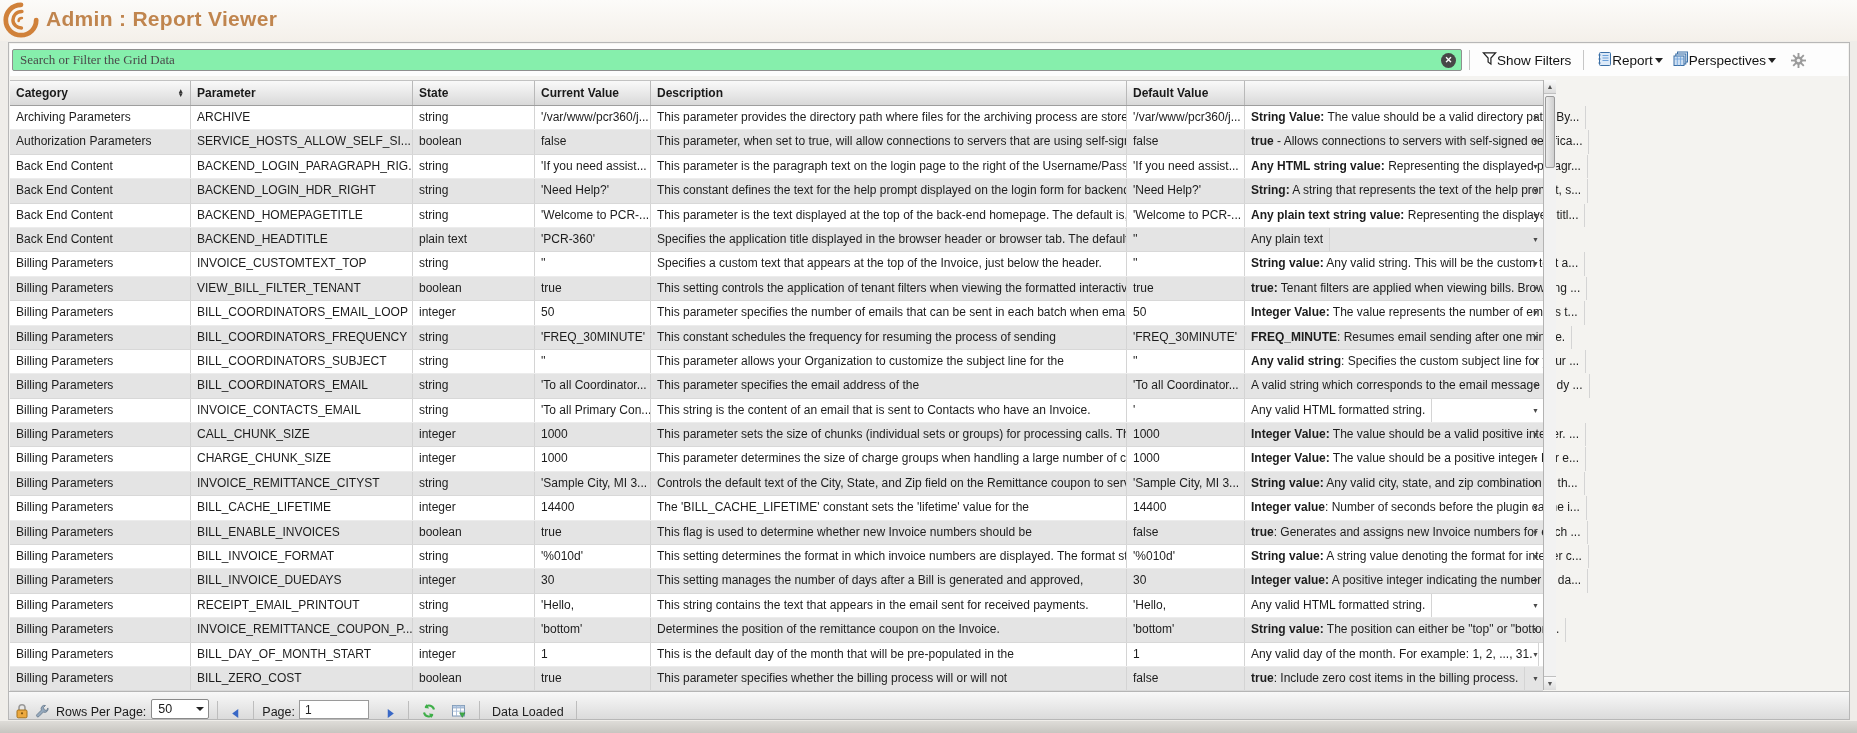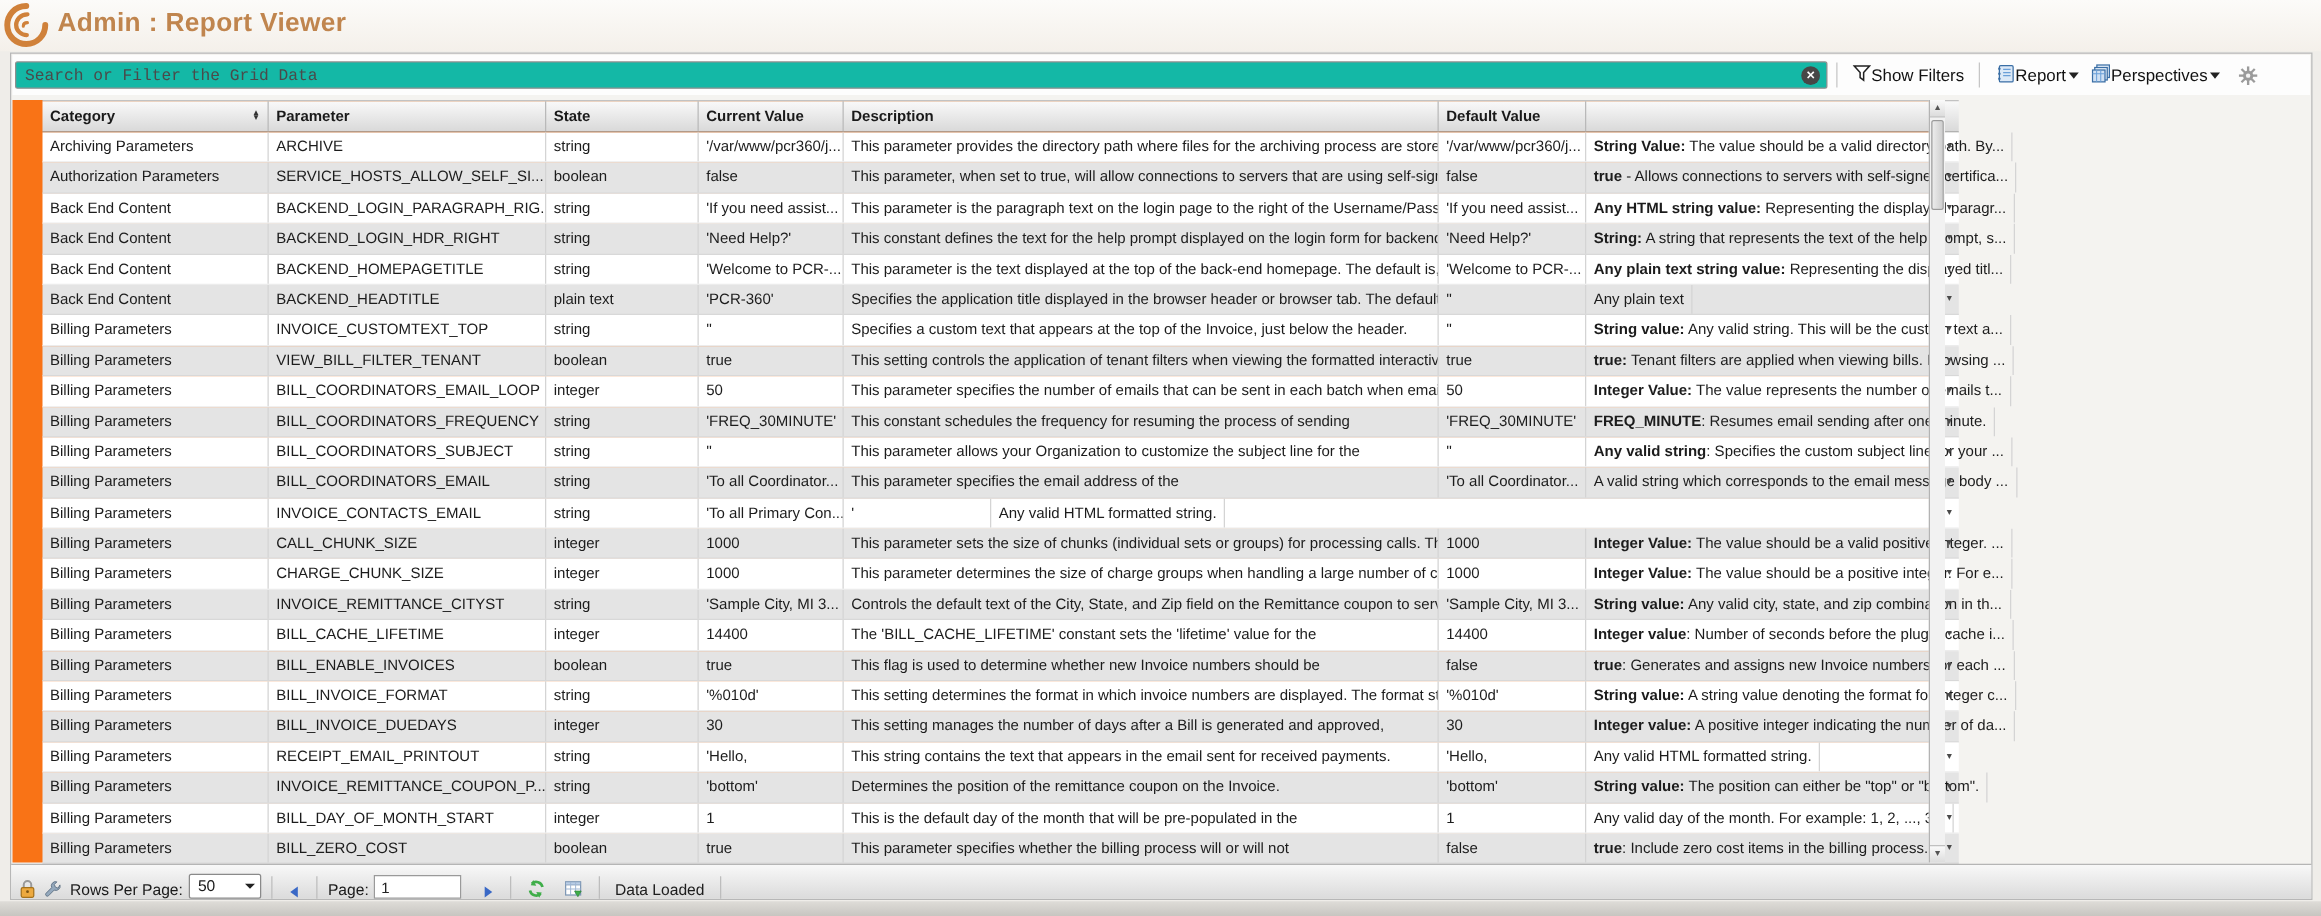--- a/index.html
+++ b/index.html
@@ -19,34 +19,34 @@
     color:#c0854e; letter-spacing:.3px; }
 
   .panel { position:absolute; left:8px; top:42px; width:1842px; height:678px;
     background:#f4f3f0; border:1px solid #b7b7b7; }
 
   
   .toolbar { position:absolute; left:1px; right:1px; top:1px; height:32px;
     display:flex; align-items:center; background:#fdfdfd; }
   .searchwrap { position:relative; width:1450px; margin-left:2px; }
   .search { width:100%; height:22px; border:1px solid #8f8f8f; border-radius:2px;
-    padding:0 26px 0 7px; font-size:13px; color:#333; font-family:Liberation Mono, monospace; background:#14b8a6; }
+    padding:0 26px 0 7px; font-size:13px; color:#333; font-family:Liberation Serif, serif; background:#86efac; }
   .search::placeholder { color:#4a4a4a; opacity:1; }
   .clear-btn { position:absolute; right:6px; top:4px; width:15px; height:15px; border-radius:50%;
     background:#474747; color:#fff; font-size:9px; line-height:15px; text-align:center;
     font-weight:bold; cursor:pointer; }
   .vsep { width:1px; height:20px; background:#c6c6c6; margin:0 7px; flex:none; }
   .tbtn { display:flex; align-items:center; gap:0; background:none; border:none;
     font-family:inherit; font-size:13.5px; color:#111; padding:0 5px; cursor:pointer; white-space:nowrap; }
   .caret { width:0; height:0; border-left:4px solid transparent; border-right:4px solid transparent;
     border-top:5px solid #222; margin-left:2px; }
   .gear-wrap { margin-left:10px; cursor:pointer; display:flex; align-items:center; }
 
   
-  .grid { position:absolute; left:1px; top:37px; width:1546px; bottom:29px; background:#f97316;padding-left:24px; }
+  .grid { position:absolute; left:1px; top:37px; width:1546px; bottom:29px; background:#0369a1; }
   .grid-header { display:flex; width:1533px; height:26px;
     background:linear-gradient(#f9f9f9,#d9d9d9);
     border-top:1px solid #c2c2c2; border-bottom:1px solid #9e9e9e;
     font-size:12px; font-weight:bold; }
   .hcell { border-right:1px solid #b9b9b9; line-height:24px; padding:0 6px;
     white-space:nowrap; overflow:hidden; cursor:pointer; flex:none; }
   .hcell.c0 { display:flex; align-items:center; justify-content:space-between; }
   .sort-ind { display:flex; flex-direction:column; line-height:4.5px; font-size:6.5px; color:#333; }
   .c0{width:181px}.c1{width:222px}.c2{width:122px}.c3{width:116px}
   .c4{width:476px}.c5{width:118px}.c6{flex:1 1 auto; min-width:0;}
@@ -297,20 +297,21 @@
     <div class="cell c4">This parameter specifies the email address of the</div>
     <div class="cell c5">'To all Coordinator...</div>
     <div class="cell c6"><b></b><span>A valid string which corresponds to the email message body ...</span></div>
     <span class="row-caret">▼</span>
   </div>
         <div class="grid-row">
     <div class="cell c0">Billing Parameters</div>
     <div class="cell c1">INVOICE_CONTACTS_EMAIL</div>
     <div class="cell c2">string</div>
     <div class="cell c3">'To all Primary Con...</div>
+    <div class="cell c4">This string is the content of an email that is sent to Contacts who have an Invoice.</div>
     <div class="cell c5">'</div>
     <div class="cell c6"><b></b><span>Any valid HTML formatted string.</span></div>
     <span class="row-caret">▼</span>
   </div>
         <div class="grid-row alt">
     <div class="cell c0">Billing Parameters</div>
     <div class="cell c1">CALL_CHUNK_SIZE</div>
     <div class="cell c2">integer</div>
     <div class="cell c3">1000</div>
     <div class="cell c4">This parameter sets the size of chunks (individual sets or groups) for processing calls. This ...</div>

